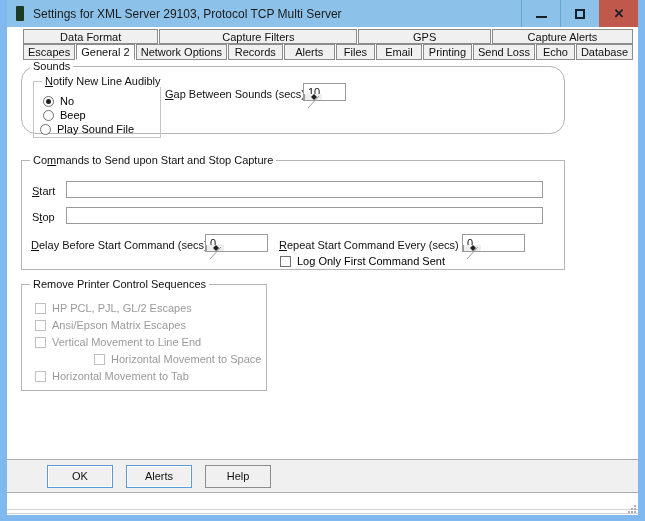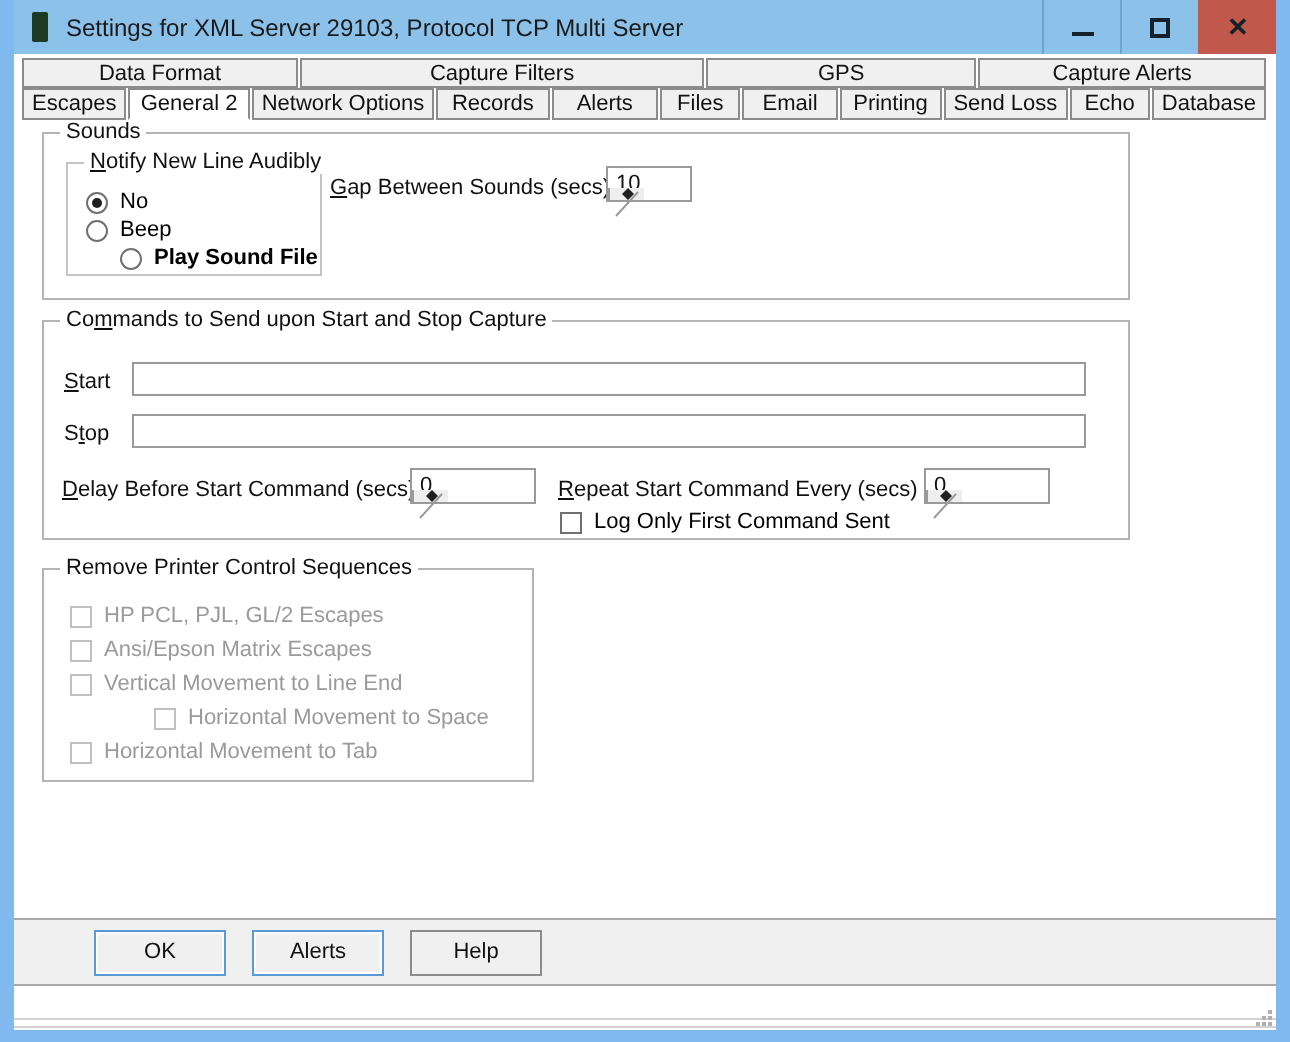--- a/index.html
+++ b/index.html
@@ -101,20 +101,21 @@
     height: calc(100% - 27px);
     box-sizing: border-box;
   }
 
   
   .tabstrip {
     position: relative;
     background: #ffffff;
     padding: 2px 4px 0 4px;
     box-sizing: border-box;
+    margin-left: 12px;
   }
   .tabrow {
     display: flex;
     align-items: flex-end;
     height: 15px;
   }
   .tabrow.row2 {
     height: 17px;
     margin-top: -1px;
   }
@@ -445,35 +446,35 @@
             <span>Echo</span>
           </div>
         <div class="tab" style="width:66px">
             <span>Database</span>
           </div>
       </div>
     </div>
 
     <div class="page">
 
-      <div class="groupbox" style="left:14px; top:6px; width:544px; height:84px;">
+      <div class="groupbox" style="left:14px; top:6px; width:544px; height:68px;border-radius:15px;">
         <span class="group-title">Sounds</span>
 
         <div class="inner-group" style="left:11px; top:14px; width:128px; height:57px;">
           <span class="group-title"><span class="acc">N</span><span>otify New Line Audibly</span></span>
 
           <div class="radio-row" style="left:9px; top:13px;">
             <span class="radio checked"></span>
             <span>No</span>
           </div>
           <div class="radio-row" style="left:9px; top:27px;">
             <span class="radio"></span>
             <span>Beep</span>
           </div>
-          <div class="radio-row" style="left:26px; top:41px;font-weight:bold;">
+          <div class="radio-row" style="left:6px; top:41px;">
             <span class="radio"></span>
             <span>Play Sound File</span>
           </div>
         </div>
 
         <span class="lbl" style="left:143px; top:21px;"><span class="acc">G</span><span>ap Between Sounds (secs)</span></span>
 
         <div class="spinner" style="left:281px; top:16px; width:43px;">
           <span class="spin-val">10</span>
           <span class="spin-btns">
@@ -533,21 +534,21 @@
           <span class="lbl dim" style="position:static">HP PCL, PJL, GL/2 Escapes</span>
         </div>
         <div class="check-row" style="left:13px; top:34px;">
           <span class="checkbox dim"></span>
           <span class="lbl dim" style="position:static">Ansi/Epson Matrix Escapes</span>
         </div>
         <div class="check-row" style="left:13px; top:51px;">
           <span class="checkbox dim"></span>
           <span class="lbl dim" style="position:static">Vertical Movement to Line End</span>
         </div>
-        <div class="check-row" style="left:11px; top:68px;padding-left:44px;">
+        <div class="check-row" style="left:28px; top:68px;padding-left:44px;">
           <span class="checkbox dim"></span>
           <span class="lbl dim" style="position:static">Horizontal Movement to Space</span>
         </div>
         <div class="check-row" style="left:13px; top:85px;">
           <span class="checkbox dim"></span>
           <span class="lbl dim" style="position:static">Horizontal Movement to Tab</span>
         </div>
       </div>
 
     </div>

